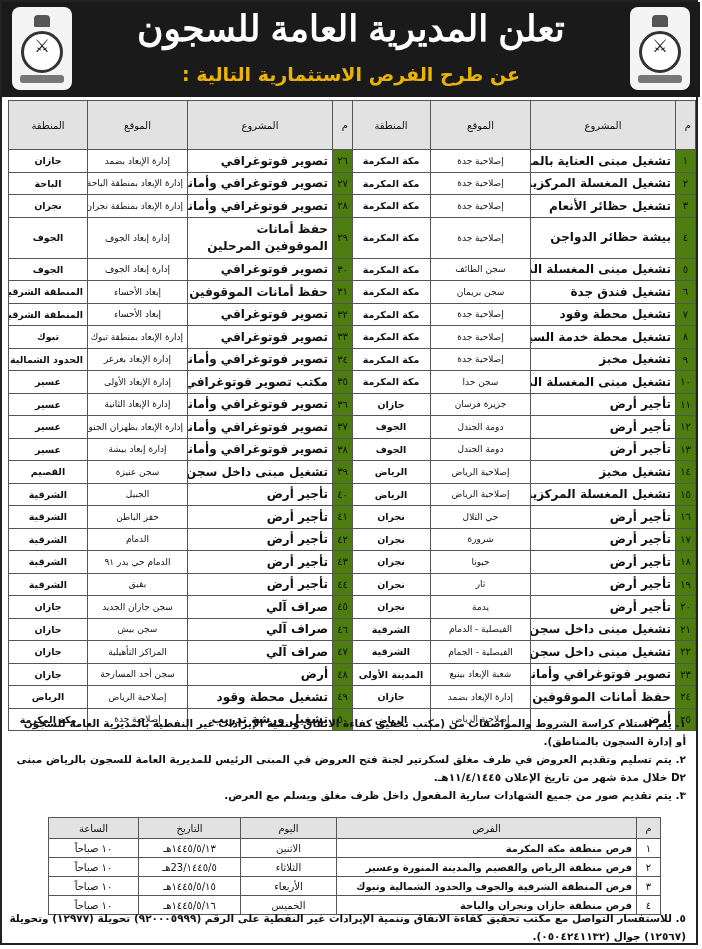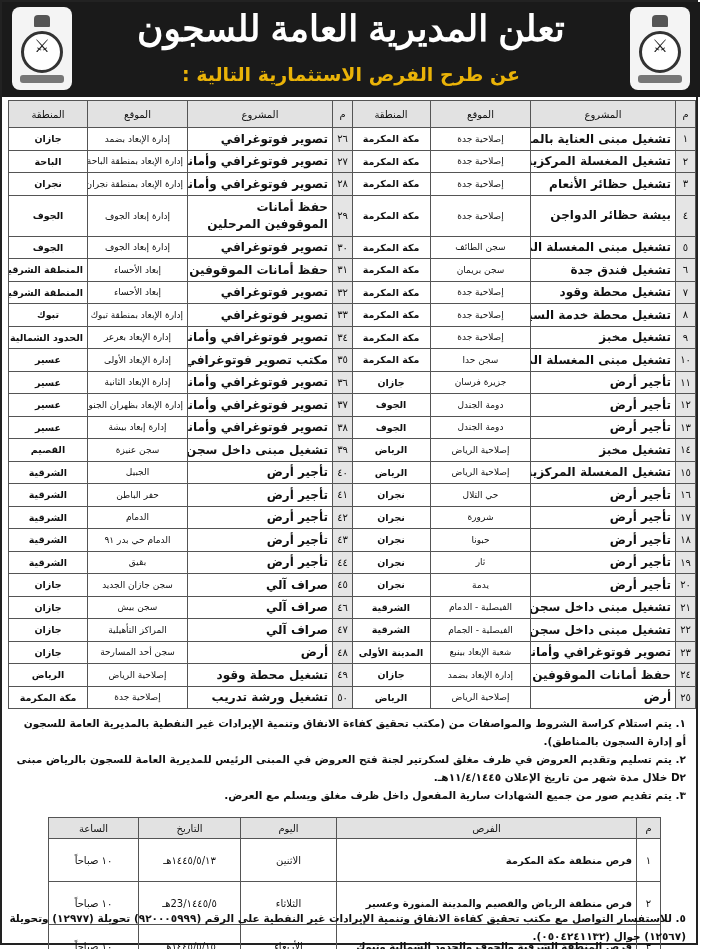--- a/index.html
+++ b/index.html
@@ -12,35 +12,35 @@
   .logo .crown{position:absolute;left:22px;top:8px;width:16px;height:12px;background:#555;border-radius:4px 4px 1px 1px;}
   .logo .emblem{position:absolute;left:0;top:28px;width:60px;text-align:center;font-size:18px;color:#222;}
   .logo .ribbon{position:absolute;left:8px;top:68px;width:44px;height:8px;background:#777;border-radius:3px;}
   .title{position:absolute;left:80px;right:80px;top:2px;text-align:center;color:#fff;font-family:Liberation Sans, sans-serif;font-weight:bold;font-size:36px;line-height:50px;direction:rtl;}
   .subtitle{position:absolute;left:80px;right:80px;top:58px;text-align:center;color:#eab308;font-weight:bold;font-size:19px;line-height:28px;direction:rtl;}
 
   .tables{position:absolute;top:98px;left:6px;width:688px;height:608px;}
   table.grid{position:absolute;top:0;border-collapse:collapse;direction:rtl;table-layout:fixed;}
   table.grid.right{right:0;width:344px;}
   table.grid.left{left:0;width:344px;}
-  table.grid th{background:#e2e2e2;font-size:10px;font-weight:normal;height:18px;border:1px solid #555;padding:4px;}
+  table.grid th{background:#e2e2e2;font-size:10px;font-weight:normal;height:18px;border:1px solid #555;padding:15px;}
   table.grid td{border:1px solid #555;padding:0 4px;font-size:10px;text-align:center;height:21.5px;white-space:nowrap;overflow:hidden;}
-  table.grid td.num{background:#e5e5e5;width:14px;font-size:10px;}
+  table.grid td.num{background:#4d7c0f;width:14px;font-size:10px;}
   table.grid td.proj{text-align:right;font-weight:bold;font-size:12px;margin-left:40px;}
   table.grid td.loc{font-size:9px;}
   table.grid td.reg{font-size:9.5px;font-weight:bold;}
   table.grid tr.tall td{height:40px;}
   table.grid tr.tall td.proj{white-space:normal;line-height:17px;}
   col.c-num{width:20px;} col.c-proj{width:145px;} col.c-loc{width:100px;} col.c-reg{width:79px;}
 
   .notes{position:absolute;top:712px;left:10px;right:10px;direction:rtl;font-size:10.5px;font-weight:bold;line-height:18px;}
   .notes p{margin:0;}
   .schedule{position:absolute;top:815px;left:46px;width:612px;border-collapse:collapse;direction:rtl;table-layout:fixed;}
   .schedule th{background:#e2e2e2;font-size:10px;font-weight:normal;height:18px;border:1px solid #555;}
-  .schedule td{border:1px solid #555;font-size:10px;height:18px;text-align:center;padding:12px 4px;}
+  .schedule td{border:1px solid #555;font-size:10px;height:18px;text-align:center;padding:0 4px;}
   .schedule td.opp{text-align:right;font-weight:bold;}
   .contact{position:absolute;top:907px;left:2px;right:10px;direction:rtl;font-size:10.5px;font-weight:bold;line-height:18px;}
 </style>
 </head>
 <body>
 
 <div class="page">
 
   <div class="header">
     <div class="logo left">

